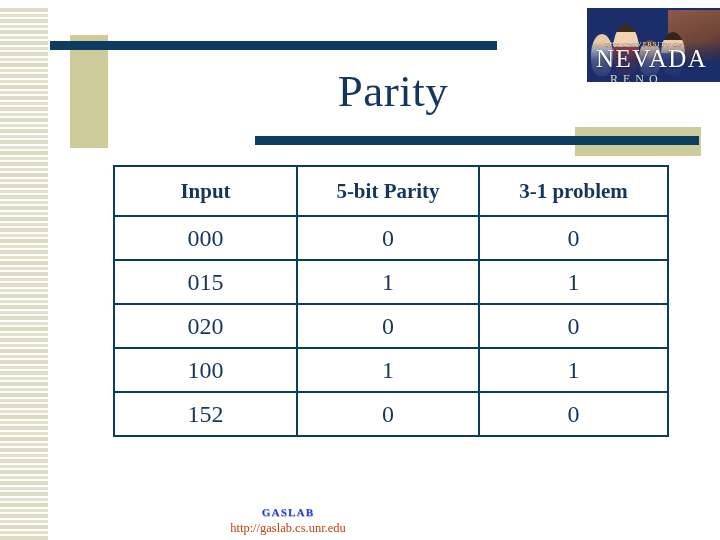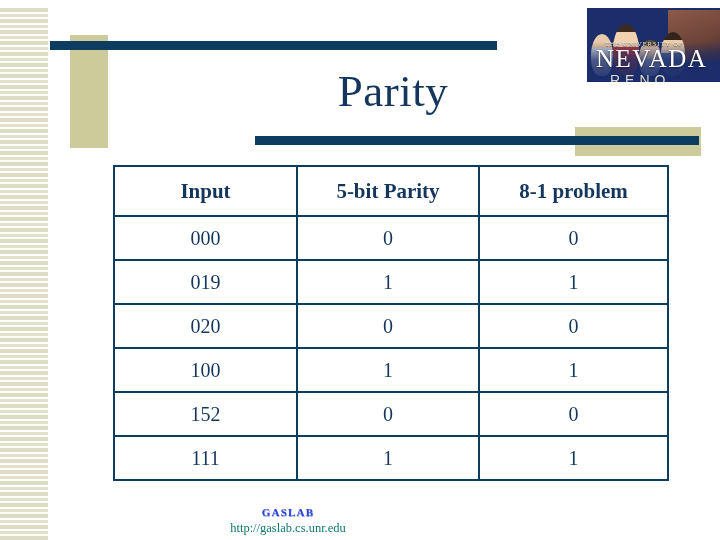--- a/index.html
+++ b/index.html
@@ -124,22 +124,22 @@
     font-weight: normal;
     letter-spacing: 1.5px;
     line-height: 1;
     white-space: nowrap;
     text-shadow: 0 1px 2px rgba(0,0,0,.55);
   }
   .unr-txt-reno {
     position: absolute;
     left: 23px; top: 64px;
     color: #ddd9c6;
-    font-family: Liberation Sans, sans-serif;
-    font-size: 14px;
+    font-family: Liberation Serif, serif;
+    font-size: 12px;
     letter-spacing: 5px;
     white-space: nowrap;
   }
 
   
   .slide-title {
     position: absolute;
     left: 0; top: 60px;
     width: 720px;
     text-align: center;
@@ -169,21 +169,21 @@
     font-weight: normal;
     padding: 4px;
   }
   .parity-table th {
     height: 40px;
     font-size: 21px;
     font-weight: bold;
   }
   .parity-table td {
     height: 34px;
-    font-size: 20px;
+    font-size: 24px;
   }
   .col-input  { width: 183px; }
   .col-parity { width: 182px; }
   .col-prob   { width: 189px; }
   td.hl {
     background: #cdcb9a;
     font-weight: bold;
   }
 
   
@@ -198,21 +198,21 @@
     color: #2a3fd4;
     font-family: "Liberation Serif", serif;
     font-weight: bold;
     font-size: 11px;
     letter-spacing: 1.2px;
     line-height: 13px;
     text-shadow: 0.5px 0.5px 0 #8fa6ef;
   }
   .footer-url {
     display: block;
-    color: #0f766e;
+    color: #c2410c;
     font-family: "Liberation Serif", serif;
     font-size: 12.5px;
     line-height: 16px;
     margin-top: 1px;
   }
 </style>
 </head>
 <body>
 
 <div id="slide">
@@ -244,53 +244,48 @@
   <table class="parity-table">
     <colgroup>
       <col class="col-input">
       <col class="col-parity">
       <col class="col-prob">
     </colgroup>
     <thead>
       <tr>
         <th>Input</th>
         <th>5-bit Parity</th>
-        <th>8-1 problem</th>
+        <th>3-1 problem</th>
       </tr>
     </thead>
     <tbody>
       <tr>
         <td>000</td>
         <td>0</td>
         <td>0</td>
       </tr>
       <tr>
-        <td>019</td>
+        <td>015</td>
         <td>1</td>
         <td>1</td>
       </tr>
       <tr>
         <td>020</td>
         <td>0</td>
         <td>0</td>
       </tr>
       <tr>
         <td>100</td>
         <td>1</td>
         <td>1</td>
       </tr>
       <tr>
         <td>152</td>
         <td>0</td>
         <td>0</td>
-      </tr>
-      <tr>
-        <td>111</td>
-        <td>1</td>
-        <td>1</td>
       </tr>
     </tbody>
   </table>
 
   <div class="footer">
     <span class="gaslab-logo">GASLAB</span>
     <span class="footer-url">http://gaslab.cs.unr.edu</span>
   </div>
 
 </div>

